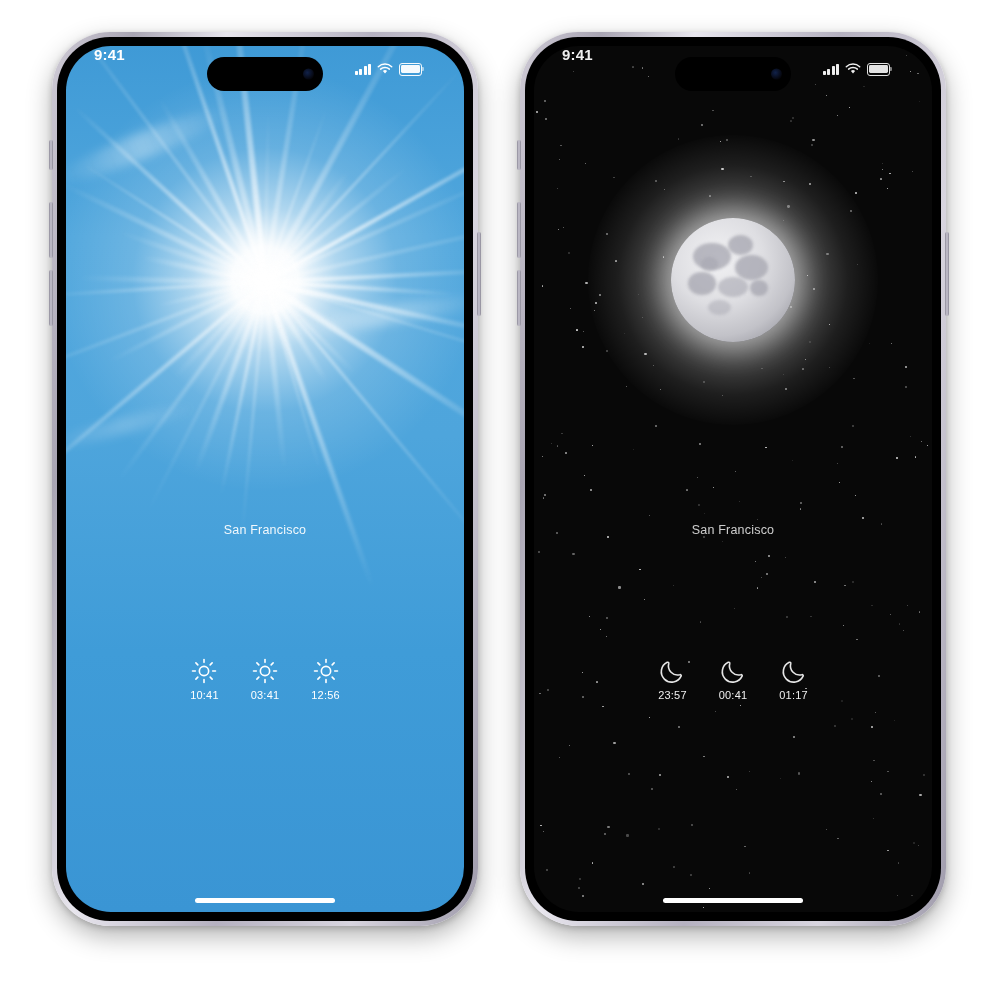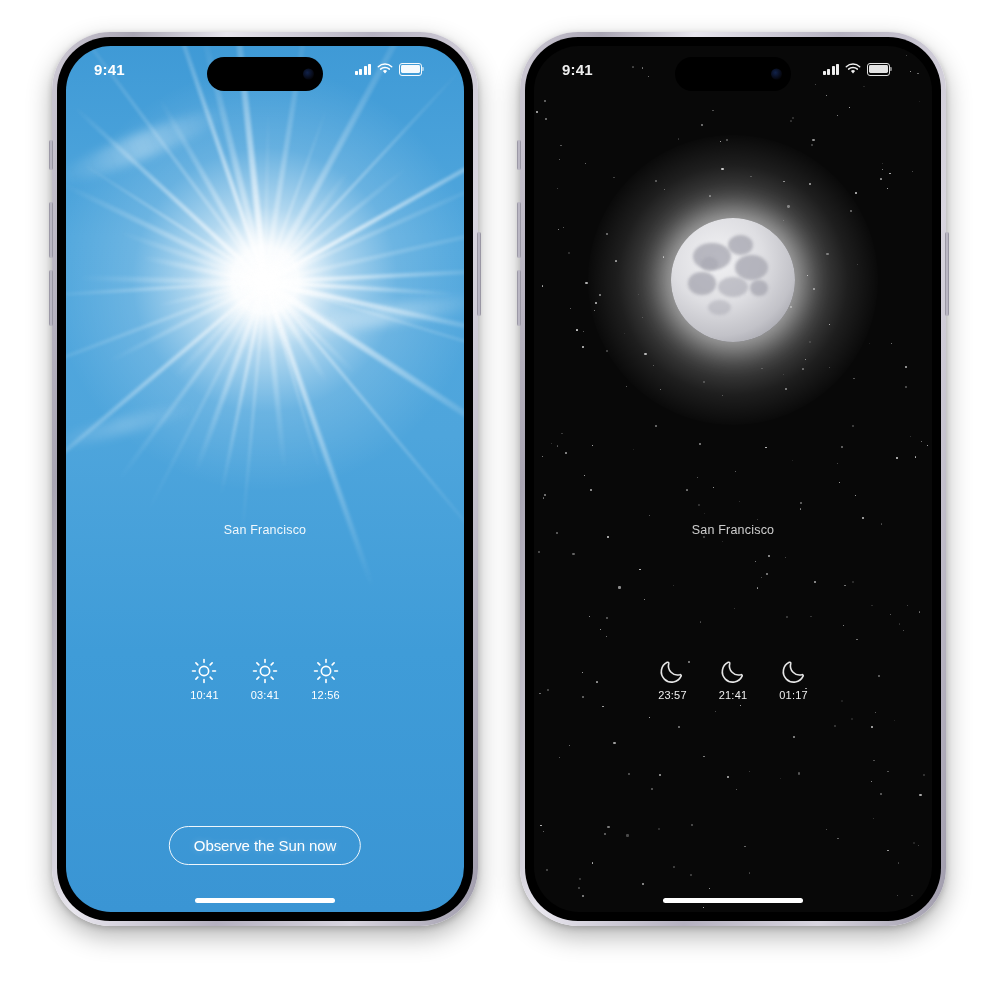--- a/index.html
+++ b/index.html
@@ -37,21 +37,21 @@
   .star{position:absolute;background:#fff;border-radius:50%;}
   .moon-wrap{position:absolute;left:50%;top:27%;transform:translate(-50%,-50%);}
   .moon-glow{position:absolute;left:50%;top:50%;width:290px;height:290px;transform:translate(-50%,-50%);
              border-radius:50%;background:radial-gradient(circle,rgba(255,255,255,.72) 0%,rgba(255,255,255,.30) 34%,rgba(255,255,255,.09) 56%,rgba(255,255,255,0) 72%);}
   .moon{position:relative;width:124px;height:124px;border-radius:50%;overflow:hidden;
         background:radial-gradient(circle at 38% 33%, #f2f2f4 0%, #dedee2 40%, #c2c2c8 68%, #9b9ba3 88%, #76767e 100%);
         box-shadow:0 0 26px 10px rgba(255,255,255,.42);}
   .mare{position:absolute;border-radius:50%;background:#a3a3ad;opacity:.72;filter:blur(1.4px);}
 
   
-  .statusbar{position:absolute;top:0;left:0;right:16px;height:46px;display:flex;align-items:center;
+  .statusbar{position:absolute;top:0;left:0;right:16px;height:46px;display:flex;
              justify-content:space-between;padding:0 26px 0 28px;box-sizing:border-box;z-index:6;}
   .clock{font-size:15px;font-weight:bold;letter-spacing:.2px;}
   .sb-right{display:flex;align-items:center;gap:6px;}
   .bars{display:flex;align-items:flex-end;gap:1.6px;height:11px;}
   .bars i{display:block;width:2.8px;border-radius:.8px;background:currentColor;}
   .bars i:nth-child(1){height:4px}.bars i:nth-child(2){height:6px}
   .bars i:nth-child(3){height:8.5px}.bars i:nth-child(4){height:11px}
   .batt{width:21px;height:11px;border-radius:3px;border:1.4px solid currentColor;position:relative;opacity:.95;}
   .batt::after{content:"";position:absolute;left:1.3px;top:1.3px;bottom:1.3px;right:1.3px;border-radius:1.4px;background:currentColor;}
   .batt::before{content:"";position:absolute;right:-3px;top:3.4px;width:1.6px;height:4px;border-radius:0 1px 1px 0;background:currentColor;opacity:.55;}
@@ -216,21 +216,20 @@
                   <line x1="4.5" y1="4.5" x2="6.3" y2="6.3"></line>
                     <line x1="17.7" y1="17.7" x2="19.5" y2="19.5"></line>
                   <line x1="19.5" y1="4.5" x2="17.7" y2="6.3"></line>
                     <line x1="6.3" y1="17.7" x2="4.5" y2="19.5"></line>
                 </g>
               </svg>
               <span class="fc-time t-light">12:56</span>
             </div>
           </div>
 
-          <div class="cta cta-light">Observe the Sun now</div>
           <div class="home"></div>
         </div>
       </div>
     </div>
   </div>
 
   <div class="phone" id="phone-right" style="left:520px;top:32px;width:416px;height:884px;">
     <div class="btn-side bl" style="top:108px;height:30px;"></div>
     <div class="btn-side bl" style="top:170px;height:56px;"></div>
     <div class="btn-side bl" style="top:238px;height:56px;"></div>
@@ -525,21 +524,21 @@
             <div class="fc">
               <svg width="26" height="26" viewBox="0 0 24 24">
                 <path d="M19.2 15.4A8.4 8.4 0 0 1 9 5.1a1 1 0 0 0-1.4-1.1 9.6 9.6 0 1 0 12.8 12.8 1 1 0 0 0-1.2-1.4z" fill="none" stroke="#e6e6e6" stroke-width="1.5" stroke-linejoin="round"></path>
               </svg>
               <span class="fc-time t-night">23:57</span>
             </div>
             <div class="fc">
               <svg width="26" height="26" viewBox="0 0 24 24">
                 <path d="M19.2 15.4A8.4 8.4 0 0 1 9 5.1a1 1 0 0 0-1.4-1.1 9.6 9.6 0 1 0 12.8 12.8 1 1 0 0 0-1.2-1.4z" fill="none" stroke="#e6e6e6" stroke-width="1.5" stroke-linejoin="round"></path>
               </svg>
-              <span class="fc-time t-night">21:41</span>
+              <span class="fc-time t-night">00:41</span>
             </div>
             <div class="fc">
               <svg width="26" height="26" viewBox="0 0 24 24">
                 <path d="M19.2 15.4A8.4 8.4 0 0 1 9 5.1a1 1 0 0 0-1.4-1.1 9.6 9.6 0 1 0 12.8 12.8 1 1 0 0 0-1.2-1.4z" fill="none" stroke="#e6e6e6" stroke-width="1.5" stroke-linejoin="round"></path>
               </svg>
               <span class="fc-time t-night">01:17</span>
             </div>
           </div>
 
           <div class="home"></div>

